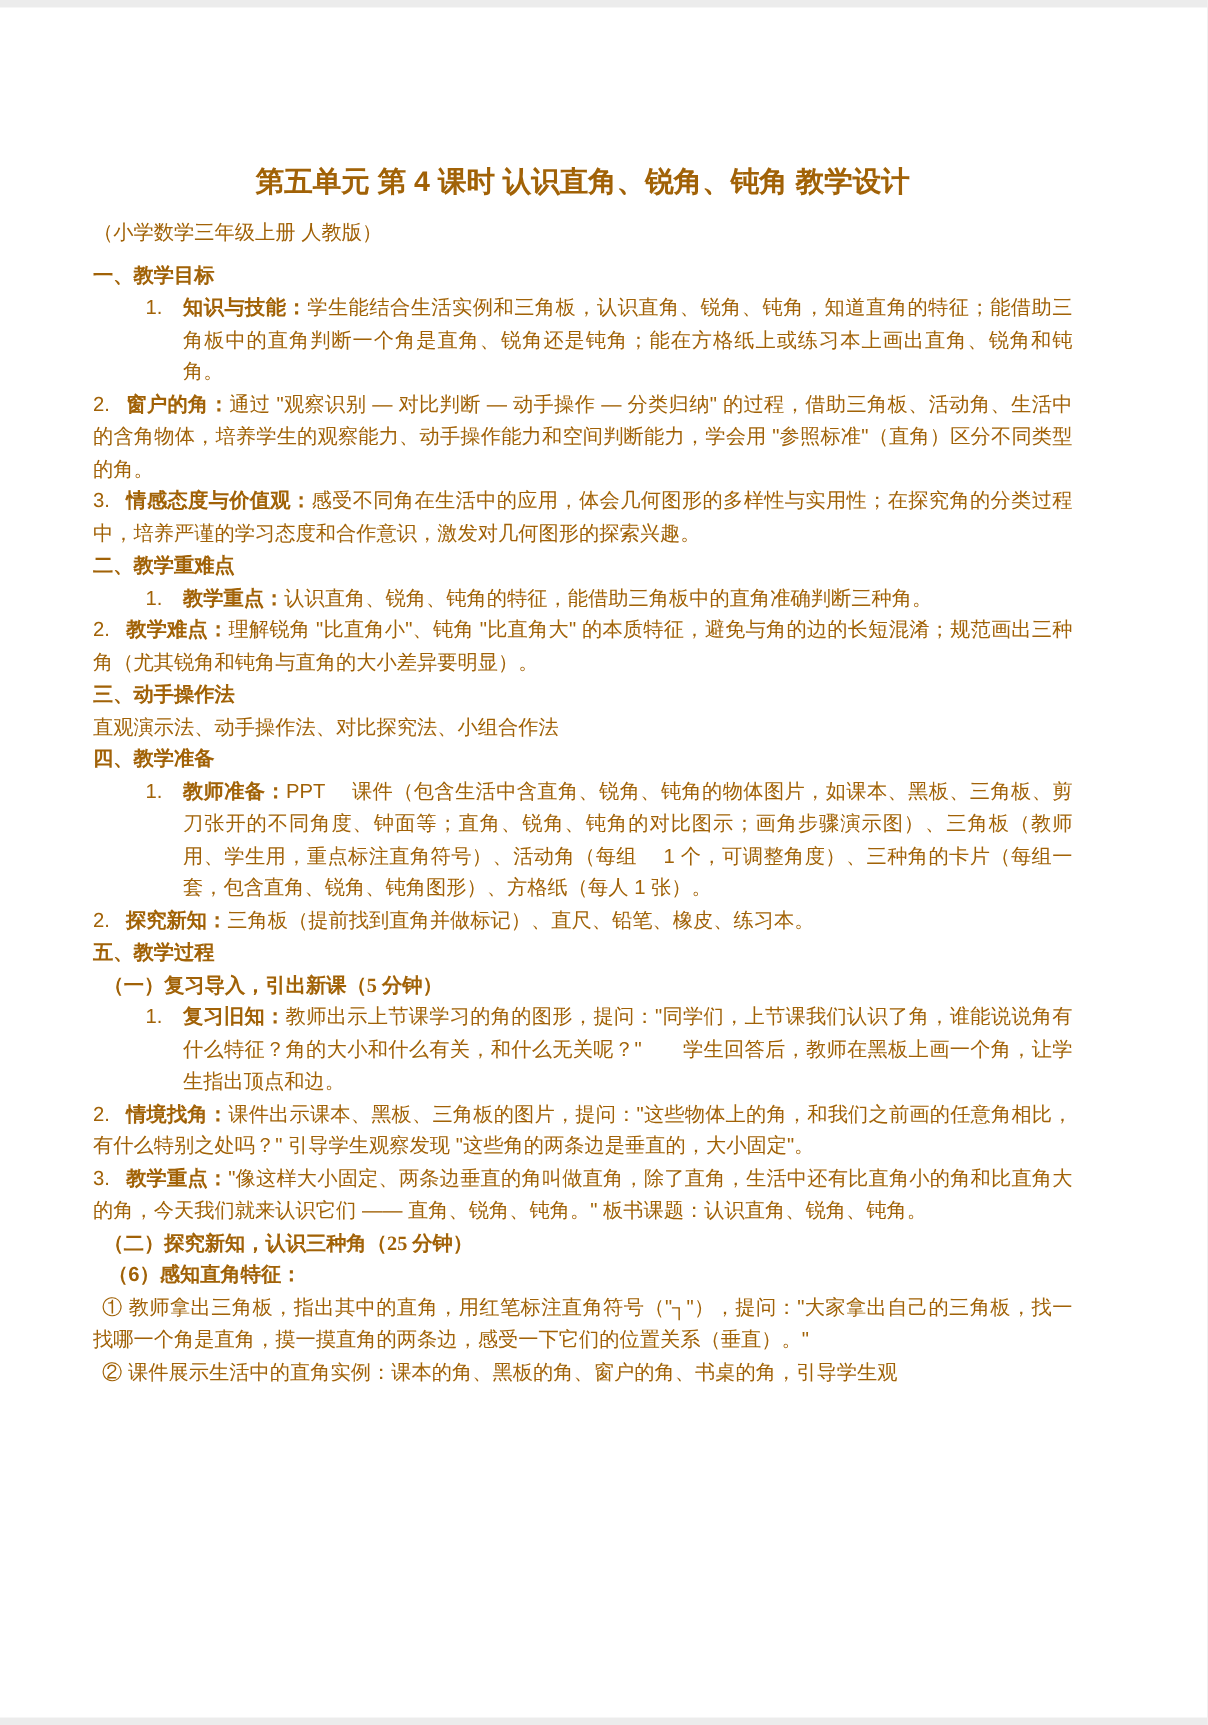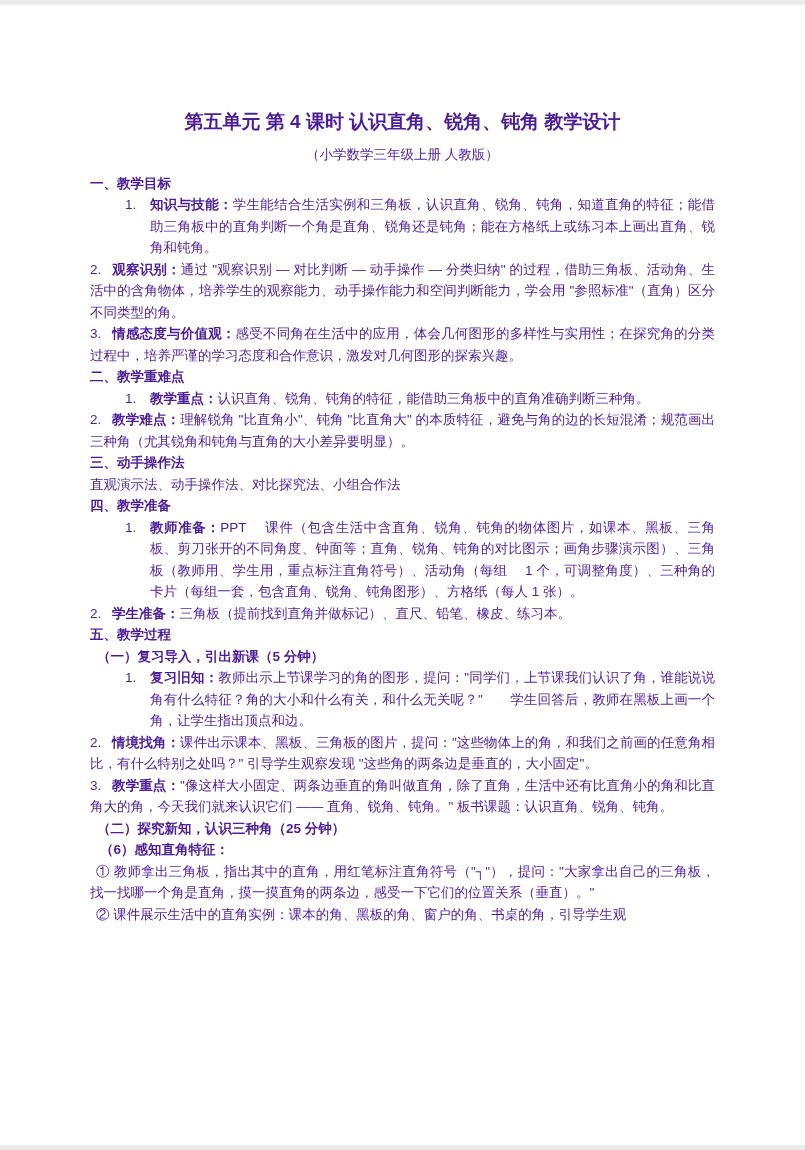--- a/index.html
+++ b/index.html
@@ -1,56 +1,56 @@
 <!DOCTYPE html>
 <html><head>
 <meta charset="utf-8">
 <style>
   * { margin:0; padding:0; box-sizing:border-box; }
   html,body { background:#ececec; font-family:"Liberation Sans", sans-serif; }
   .canvas { width:805px; height:1150px; background:#ececec; overflow:hidden; }
   .page {
     width:805px; height:1140px; margin:5px 0; background:#ffffff;
-    padding:104px 90px 0 90px; color:#4c1d95; overflow:hidden;
+    padding:104px 90px 0 62px; color:#a16207; overflow:hidden;
   }
   .block { font-size:13.5px; line-height:21.5px; text-align:justify; }
   .bold { font-weight:700; }
   .title {
     font-size:19px; font-weight:700; text-align:center;
     line-height:26px; margin-bottom:9px;
   }
-  .subtitle { text-align:center; margin-bottom:7px; }
+  .subtitle { margin-bottom:7px; }
   .heading { font-weight:700; }
-  .sub-heading { font-weight:700; text-indent:7px; }
+  .sub-heading { font-weight:700; text-indent:7px;font-family:Liberation Serif, serif; }
   .sub-heading2 { font-weight:700; text-indent:10px; }
   .list-item { position:relative; padding-left:60px; }
   .list-item .marker { position:absolute; left:35px; top:0; }
   .num-para .marker { display:inline-block; min-width:22px; }
   .circle-para { text-indent:6px; }
 </style>
 </head>
 <body>
 
 <div class="canvas">
   <div class="page">
     <div id="doc-content">
         <div class="block title"><span class="bold">第五单元 第 4 课时 认识直角、锐角、钝角 教学设计</span></div>
         <div class="block subtitle"><span>（小学数学三年级上册 人教版）</span></div>
         <div class="block heading"><span class="bold">一、教学目标</span></div>
         <div class="block list-item"><span class="marker">1.</span><span class="bold">知识与技能：</span><span>学生能结合生活实例和三角板，认识直角、锐角、钝角，知道直角的特征；能借助三角板中的直角判断一个角是直角、锐角还是钝角；能在方格纸上或练习本上画出直角、锐角和钝角。</span></div>
-        <div class="block num-para"><span class="marker">2.</span><span class="bold">观察识别：</span><span>通过 "观察识别 — 对比判断 — 动手操作 — 分类归纳" 的过程，借助三角板、活动角、生活中的含角物体，培养学生的观察能力、动手操作能力和空间判断能力，学会用 "参照标准"（直角）区分不同类型的角。</span></div>
+        <div class="block num-para"><span class="marker">2.</span><span class="bold">窗户的角：</span><span>通过 "观察识别 — 对比判断 — 动手操作 — 分类归纳" 的过程，借助三角板、活动角、生活中的含角物体，培养学生的观察能力、动手操作能力和空间判断能力，学会用 "参照标准"（直角）区分不同类型的角。</span></div>
         <div class="block num-para"><span class="marker">3.</span><span class="bold">情感态度与价值观：</span><span>感受不同角在生活中的应用，体会几何图形的多样性与实用性；在探究角的分类过程中，培养严谨的学习态度和合作意识，激发对几何图形的探索兴趣。</span></div>
         <div class="block heading"><span class="bold">二、教学重难点</span></div>
         <div class="block list-item"><span class="marker">1.</span><span class="bold">教学重点：</span><span>认识直角、锐角、钝角的特征，能借助三角板中的直角准确判断三种角。</span></div>
         <div class="block num-para"><span class="marker">2.</span><span class="bold">教学难点：</span><span>理解锐角 "比直角小"、钝角 "比直角大" 的本质特征，避免与角的边的长短混淆；规范画出三种角（尤其锐角和钝角与直角的大小差异要明显）。</span></div>
         <div class="block heading"><span class="bold">三、动手操作法</span></div>
         <div class="block para"><span>直观演示法、动手操作法、对比探究法、小组合作法</span></div>
         <div class="block heading"><span class="bold">四、教学准备</span></div>
         <div class="block list-item"><span class="marker">1.</span><span class="bold">教师准备：</span><span>PPT　 课件（包含生活中含直角、锐角、钝角的物体图片，如课本、黑板、三角板、剪刀张开的不同角度、钟面等；直角、锐角、钝角的对比图示；画角步骤演示图）、三角板（教师用、学生用，重点标注直角符号）、活动角（每组　 1 个，可调整角度）、三种角的卡片（每组一套，包含直角、锐角、钝角图形）、方格纸（每人 1 张）。</span></div>
-        <div class="block num-para"><span class="marker">2.</span><span class="bold">学生准备：</span><span>三角板（提前找到直角并做标记）、直尺、铅笔、橡皮、练习本。</span></div>
+        <div class="block num-para"><span class="marker">2.</span><span class="bold">探究新知：</span><span>三角板（提前找到直角并做标记）、直尺、铅笔、橡皮、练习本。</span></div>
         <div class="block heading"><span class="bold">五、教学过程</span></div>
         <div class="block sub-heading"><span class="bold">（一）复习导入，引出新课（5 分钟）</span></div>
         <div class="block list-item"><span class="marker">1.</span><span class="bold">复习旧知：</span><span>教师出示上节课学习的角的图形，提问："同学们，上节课我们认识了角，谁能说说角有什么特征？角的大小和什么有关，和什么无关呢？"　　学生回答后，教师在黑板上画一个角，让学生指出顶点和边。</span></div>
         <div class="block num-para"><span class="marker">2.</span><span class="bold">情境找角：</span><span>课件出示课本、黑板、三角板的图片，提问："这些物体上的角，和我们之前画的任意角相比，有什么特别之处吗？" 引导学生观察发现 "这些角的两条边是垂直的，大小固定"。</span></div>
         <div class="block num-para"><span class="marker">3.</span><span class="bold">教学重点：</span><span>"像这样大小固定、两条边垂直的角叫做直角，除了直角，生活中还有比直角小的角和比直角大的角，今天我们就来认识它们 —— 直角、锐角、钝角。" 板书课题：认识直角、锐角、钝角。</span></div>
         <div class="block sub-heading"><span class="bold">（二）探究新知，认识三种角（25 分钟）</span></div>
         <div class="block sub-heading2"><span class="bold">（6）感知直角特征：</span></div>
         <div class="block circle-para"><span>① 教师拿出三角板，指出其中的直角，用红笔标注直角符号（"┐"），提问："大家拿出自己的三角板，找一找哪一个角是直角，摸一摸直角的两条边，感受一下它们的位置关系（垂直）。"</span></div>
         <div class="block circle-para"><span>② 课件展示生活中的直角实例：课本的角、黑板的角、窗户的角、书桌的角，引导学生观</span></div>
       </div>

